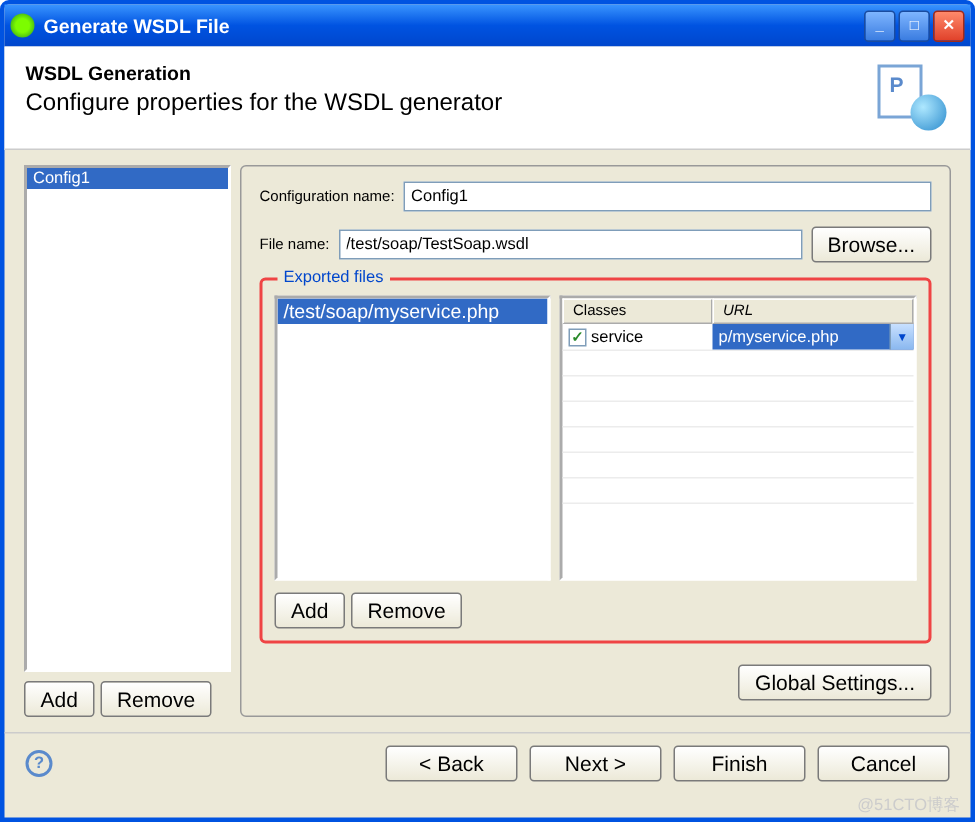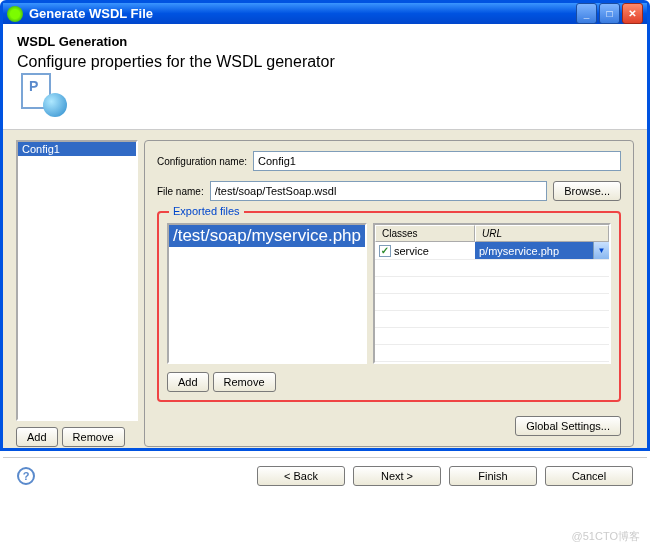--- a/index.html
+++ b/index.html
@@ -1,46 +1,46 @@
 <!DOCTYPE html>
 <html><head>
 <meta charset="utf-8">
 <style>
 * { box-sizing: border-box; margin: 0; padding: 0; }
 body { font-family: Tahoma, sans-serif; font-size: 11px; background: #fff; width: 650px; height: 550px; overflow: hidden; }
-.window { border: 3px solid #0053e1; border-radius: 6px 6px 0 0; background: #ece9d8; height: 451px; display: flex; flex-direction: column; }
+.window { border: 3px solid #0053e1; border-radius: 6px 6px 0 0; background: #ece9d8; height: 548px; display: flex; flex-direction: column; }
 .titlebar { background: linear-gradient(to bottom, #3a95ff 0%, #0053e1 50%, #0046cc 100%); height: 28px; display: flex; align-items: center; padding: 0 4px; color: #fff; font-weight: bold; font-size: 13px; }
 .titlebar-icon { width: 16px; height: 16px; background: radial-gradient(circle, #7cfc00 40%, #228b22 100%); border-radius: 50%; margin-right: 6px; }
 .titlebar-title { flex: 1; }
 .win-controls { display: flex; gap: 2px; }
 .win-btn { width: 21px; height: 21px; background: linear-gradient(to bottom, #7eb5ff, #3a7ce0); border: 1px solid #1a4ca0; border-radius: 3px; display: flex; align-items: center; justify-content: center; color: #fff; font-weight: bold; font-size: 10px; cursor: pointer; }
 .win-btn.close { background: linear-gradient(to bottom, #ff8a6b, #e0412a); border-color: #a02a1a; }
-.header { background: #fff; padding: 10px 14px; display: flex; align-items: flex-start; border-bottom: 1px solid #ccc; flex-direction: column; }
+.header { background: #fff; padding: 10px 14px; display: flex; align-items: flex-start; border-bottom: 1px solid #ccc; }
 .header-text { flex: 1; }
 .header-title { font-size: 13px; font-weight: bold; margin-bottom: 4px; }
 .header-sub { font-size: 16px; color: #000; }
 .header-icon { width: 52px; height: 48px; position: relative; }
 .header-icon .page { position: absolute; width: 30px; height: 36px; background: #fff; border: 2px solid #7aa5d6; top: 2px; left: 4px; }
 .header-icon .page::before { content: "P"; position: absolute; top: 3px; left: 6px; color: #5a8acc; font-size: 14px; font-weight: bold; }
 .header-icon .globe { position: absolute; width: 24px; height: 24px; background: radial-gradient(circle at 35% 35%, #aee8ff, #2a8acc); border-radius: 50%; bottom: 2px; right: 2px; }
 .body { flex: 1; display: flex; padding: 10px 13px; gap: 6px; }
 .left-panel { width: 138px; display: flex; flex-direction: column; }
 .config-list { flex: 1; border: 2px inset #fff; background: #fff; overflow: auto; }
 .config-item { background: #316ac5; color: #fff; padding: 1px 4px; font-size: 11px; }
 .left-buttons { display: flex; gap: 4px; margin-top: 6px; }
-.btn { background: linear-gradient(to bottom, #fff, #ece9d8); border: 1px solid #7a7a7a; border-radius: 3px; padding: 3px 10px; font-size: 11px; cursor: pointer; font-family: inherit; }
+.btn { background: linear-gradient(to bottom, #fff, #ece9d8); border: 1px solid #7a7a7a; border-radius: 3px; padding: 3px 10px; font-size: 14px; cursor: pointer; font-family: inherit; }
 .right-panel { flex: 1; border: 1px solid #999; border-radius: 4px; background: #ece9d8; padding: 10px 12px; display: flex; flex-direction: column; gap: 10px; }
 .form-row { display: flex; align-items: center; gap: 6px; }
 .form-label { font-size: 10px; white-space: nowrap; }
 .text-input { flex: 1; border: 1px solid #7f9db9; padding: 2px 4px; font-size: 11px; height: 20px; font-family: inherit; }
 .fieldset { border: 2px solid #ef4444; border-radius: 4px; padding: 10px 8px 8px; position: relative; flex: 1; display: flex; flex-direction: column; }
 .fieldset-legend { position: absolute; top: -8px; left: 10px; background: #ece9d8; padding: 0 4px; color: #0046cc; font-size: 11px; }
 .exported-row { display: flex; gap: 6px; flex: 1; }
 .file-list { flex: 1; border: 2px inset #fff; background: #fff; overflow: auto; }
-.file-item { background: #316ac5; color: #fff; padding: 1px 4px; font-size: 17px; }
+.file-item { background: #316ac5; color: #fff; padding: 1px 4px; font-size: 13px; }
 .class-table-wrap { width: 238px; border: 2px inset #fff; background: #fff; position: relative; }
 .class-header { display: flex; background: #ece9d8; }
 .class-header-cell { border: 1px outset #fff; padding: 2px 6px; font-size: 10px; }
 .class-header-cell.h1 { width: 100px; }
 .class-header-cell.h2 { flex: 1; font-style: italic; }
 .class-row { display: flex; height: 18px; border-bottom: 1px solid #ececec; align-items: center; }
 .class-cell { padding: 0 4px; display: flex; align-items: center; gap: 3px; font-size: 11px; }
 .class-cell.c1 { width: 100px; }
 .class-cell.c2 { flex: 1; background: #316ac5; color: #fff; height: 100%; position: relative; }
 .checkbox { width: 12px; height: 12px; border: 1px solid #7f9db9; background: #fff; display: flex; align-items: center; justify-content: center; color: #2a8a2a; font-size: 10px; font-weight: bold; }

